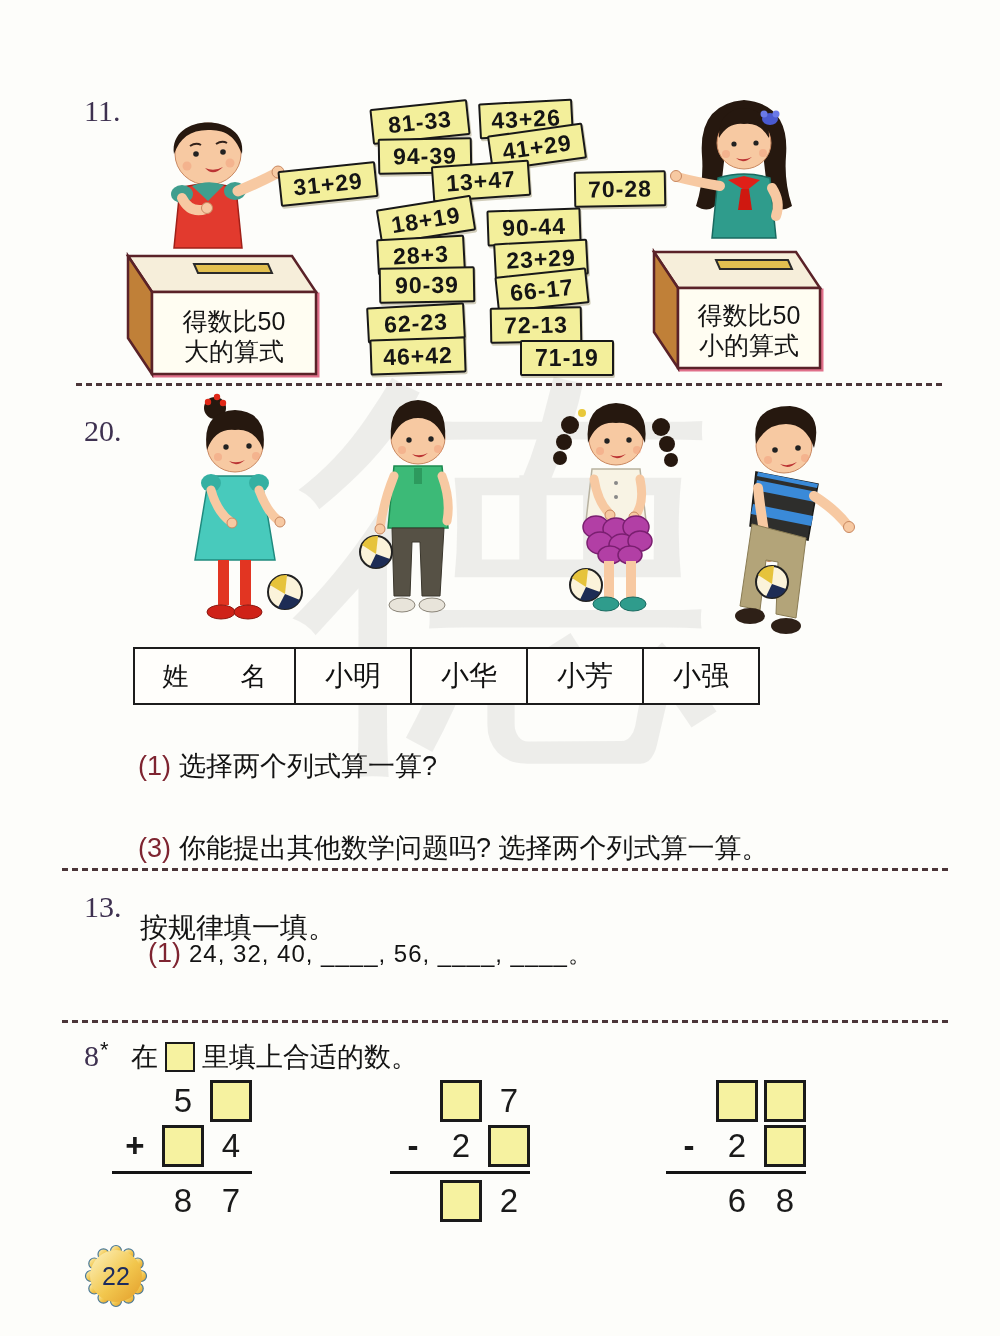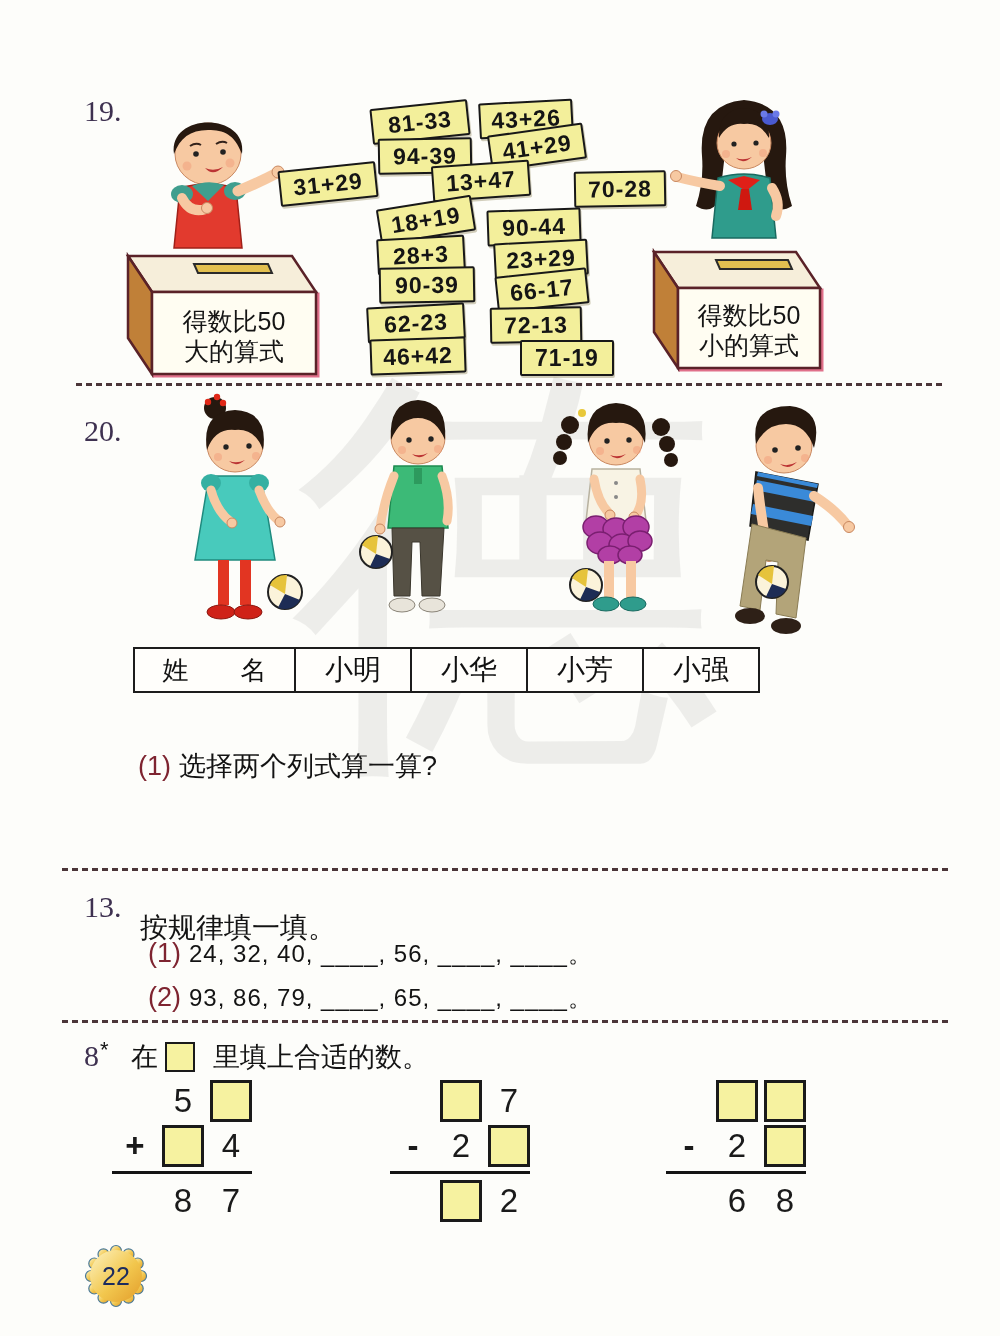--- a/index.html
+++ b/index.html
@@ -33,46 +33,46 @@
   .k10{left:496px;top:272px;width:88px;transform:rotate(-6deg);}
   .k11{left:367px;top:305px;width:94px;transform:rotate(-3deg);}
   .k12{left:490px;top:307px;width:88px;transform:rotate(-1deg);}
   .k13{left:370px;top:338px;width:92px;transform:rotate(-2deg);}
   .k14{left:520px;top:340px;width:90px;}
   
   table.counts{border-collapse:collapse;background:#fffefb;}
   table.counts td{border:2.5px solid #1c1c1c;text-align:center;font-size:26px;color:#111;}
   table.counts .lbl{width:157px;}
   table.counts .val{width:112px;font-size:28px;}
-  table.counts tr{height:44px;border-radius:11px;}
+  table.counts tr{height:56px;border-radius:11px;}
   
   .qline{font-size:27px;color:#131313;white-space:nowrap;}
   .qpre{color:#7e2430;margin-right:8px;}
   .seq{font-size:24px;letter-spacing:1px;}
   
   .colprob{position:absolute;width:140px;}
   .prow{display:flex;justify-content:flex-end;gap:6px;margin-bottom:3px;}
   .cell{width:42px;height:42px;display:flex;align-items:center;justify-content:center;
         font-size:33px;color:#1a1a1a;box-sizing:border-box;}
   .abox{background:#f6f2a0;border:3px solid #1a1a1a;}
   .op{font-weight:700;}
   .rule{height:3px;background:#141414;margin:4px 0 6px 0;}
   .inline-abox{display:inline-block;width:30px;height:30px;background:#f6f2a0;
                border:2.5px solid #1a1a1a;vertical-align:-6px;margin:0 7px;box-sizing:border-box;}
-  .t14{font-size:27px;color:#131313;margin-left:11px;}
+  .t14{font-size:27px;color:#131313;}
   svg text{font-family:"Liberation Sans",sans-serif;}
 </style>
 </head>
 <body>
 
 <div class="page">
 
   <div class="abs wm">德</div>
 
-  <div class="abs exnum" style="left:84px;top:94px;">19.</div>
+  <div class="abs exnum" style="left:84px;top:94px;">11.</div>
 
   <svg class="abs" style="left:120px;top:96px;" width="175" height="200" viewBox="0 0 175 200">
     <ellipse cx="88" cy="58" rx="33" ry="31" fill="#f7c9a2" stroke="#c98860" stroke-width="1"></ellipse>
     <path d="M54,58 C48,16 128,16 122,58 C114,38 104,34 88,34 C70,34 60,42 54,58 Z" fill="#26180f"></path>
     <circle cx="76" cy="58" r="2.8" fill="#222"></circle>
       <circle cx="103" cy="56" r="2.8" fill="#222"></circle>
     <path d="M70,50 q6,-4 11,-1 M96,48 q6,-4 11,-1" stroke="#33221a" stroke-width="2" fill="none"></path>
     <circle cx="67" cy="70" r="4.5" fill="#f2a07e" opacity=".55"></circle>
       <circle cx="110" cy="67" r="4.5" fill="#f2a07e" opacity=".55"></circle>
     <path d="M85,72 Q93,81 103,71 Q94,76 85,72 Z" fill="#b33"></path>
@@ -278,31 +278,31 @@
       <td class="val">小华</td>
       <td class="val">小芳</td>
       <td class="val">小强</td>
     </tr>
   </tbody>
     </table>
 
   <div class="abs qline" style="left:138px;top:748px;">
     <span class="qpre">(1)</span><span>选择两个列式算一算?</span>
   </div>
+  <div class="abs qline" style="left:138px;top:830px;">
+    <span class="qpre">(3)</span><span>你能提出其他数学问题吗? 选择两个列式算一算。</span>
+  </div>
 
   <div class="abs divider" style="left:62px;top:868px;width:886px;"></div>
 
   <div class="abs exnum" style="left:84px;top:890px;">13.</div>
   <div class="abs" style="left:140px;top:909px;font-size:28px;">按规律填一填。</div>
 
   <div class="abs qline" style="left:148px;top:938px;">
     <span class="qpre">(1)</span><span class="seq">24, 32, 40, ____, 56, ____, ____。</span>
-  </div>
-  <div class="abs qline" style="left:148px;top:982px;">
-    <span class="qpre">(2)</span><span class="seq">93, 86, 79, ____, 65, ____, ____。</span>
   </div>
 
   <div class="abs divider" style="left:62px;top:1020px;width:890px;"></div>
 
   <div class="abs" style="left:84px;top:1037px;">
     <span class="exnum">8</span><span class="star">*</span>
     <span class="t14" style="margin-left:18px;">在</span><span class="inline-abox"></span><span class="t14">里填上合适的数。</span>
   </div>
 
   <div class="colprob" style="left:112px;top:1080px;">

